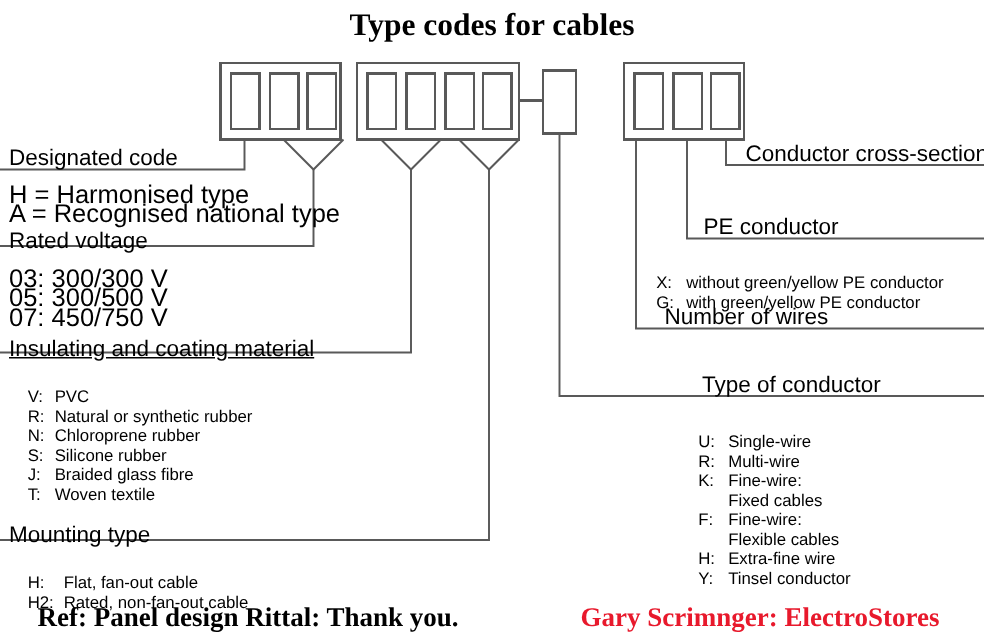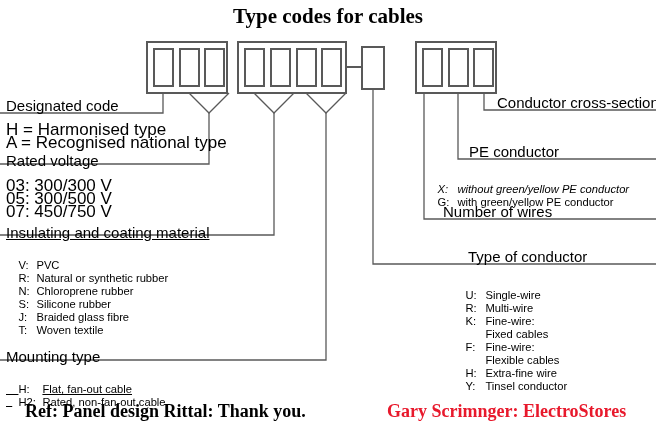--- a/index.html
+++ b/index.html
@@ -109,32 +109,32 @@
   </div>
   <div class="row" style="left:6px;top:299px;">
     <span class="key-col">J:</span><span>Braided glass fibre</span>
   </div>
   <div class="row" style="left:6px;top:312px;">
     <span class="key-col">T:</span><span>Woven textile</span>
   </div>
 
   <div class="txt hdr" style="left:6px;top:348px;">Mounting type</div>
 
-  <div class="row" style="left:6px;top:371px;text-decoration:underline;">
+  <div class="row" style="left:6px;top:371px;">
     <span class="key-col-w">H:</span><span>Flat, fan-out cable</span>
   </div>
   <div class="row" style="left:6px;top:384px;">
     <span class="key-col-w">H2:</span><span>Rated, non-fan-out cable</span>
   </div>
 
   <div class="txt hdr" style="left:497px;top:94px;">Conductor cross-section</div>
 
   <div class="txt hdr" style="left:469px;top:143px;">PE conductor</div>
 
-  <div class="row" style="left:425px;top:171px;font-style:italic;">
+  <div class="row" style="left:425px;top:171px;">
     <span class="key-col-r">X:</span><span>without green/yellow PE conductor</span>
   </div>
   <div class="row" style="left:425px;top:184px;">
     <span class="key-col-r">G:</span><span>with green/yellow PE conductor</span>
   </div>
 
   <div class="txt hdr" style="left:443px;top:203px;">Number of wires</div>
 
   <div class="txt hdr" style="left:468px;top:248px;">Type of conductor</div>
 

